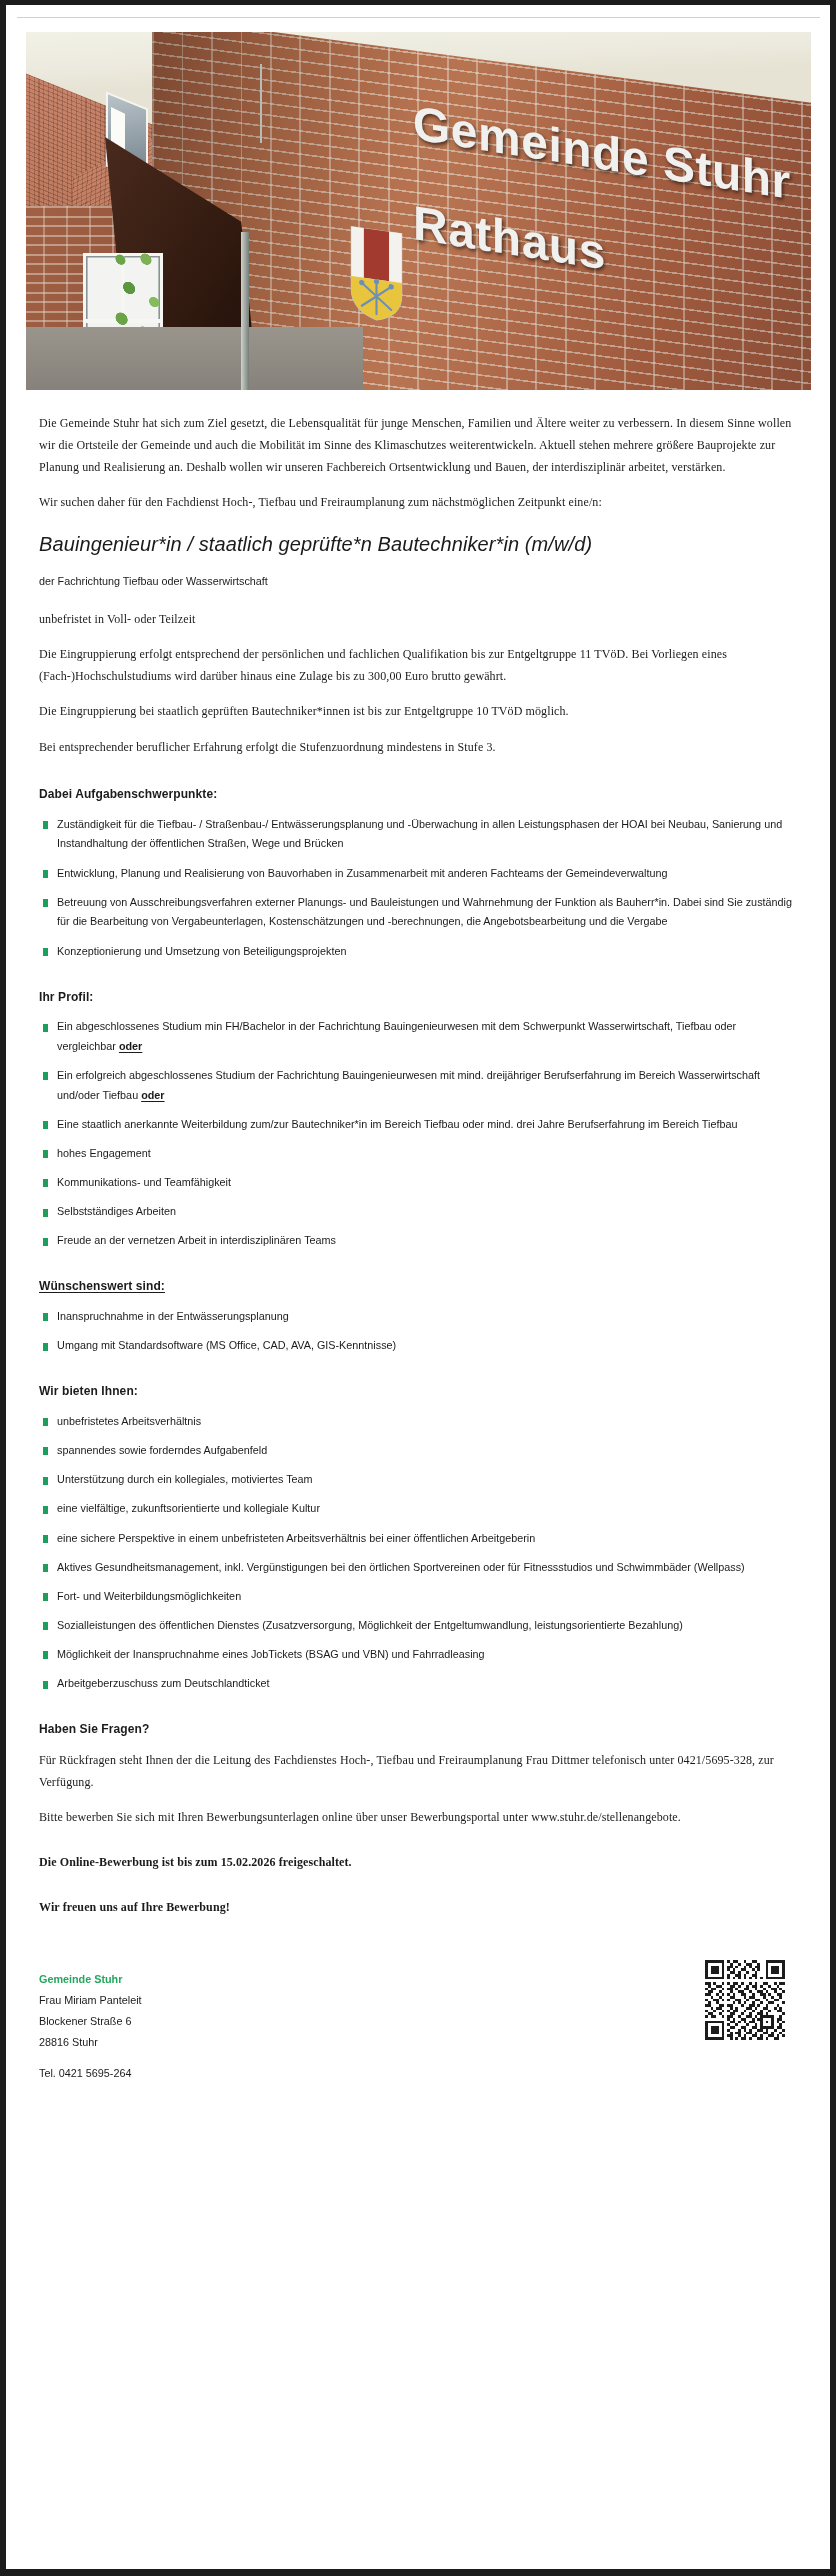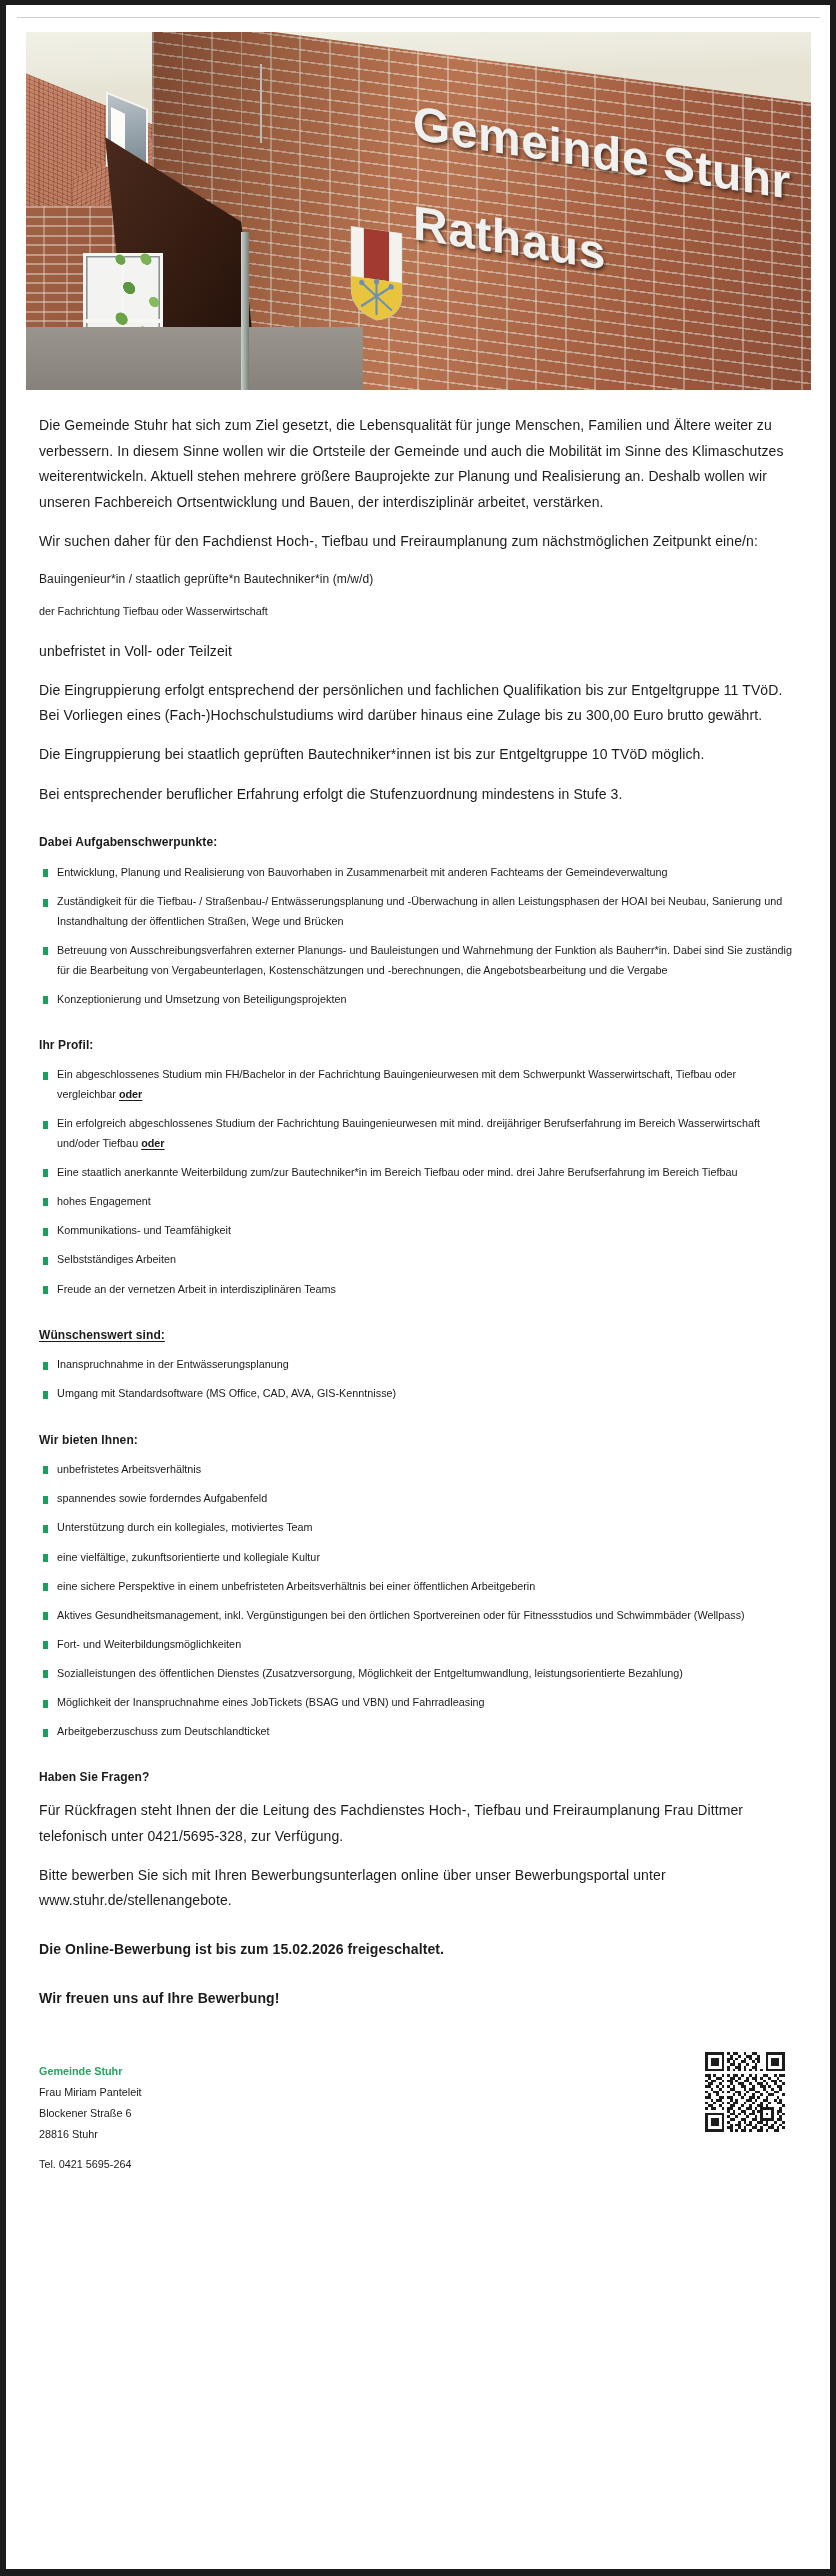--- a/index.html
+++ b/index.html
@@ -180,31 +180,33 @@
     position:absolute; left:234px; top:32px; width:2.6px; height:79px;
     background:#b7bcb6;
   }
 
   
   .content {
     padding: 23px 33px 0 33px;
     color: #1b1b1b;
   }
   p.para {
-    font-size: 14px;
+    font-size: 12px;
     line-height: 1.82;
     margin: 0 0 13.7px 0;
     letter-spacing: 0.1px;
+    font-family: Liberation Serif, serif;
   }
   .job-title {
-    font-size: 12px;
+    font-size: 20px;
     font-weight: 400;
     letter-spacing: 0.1px;
     margin: 18px 0 6px 0;
     line-height: 1.25;
+    font-style: italic;
   }
   .job-sub {
     font-size: 10.8px;
     margin: 16px 0 18px 0;
     line-height: 1.6;
   }
   .h2 {
     font-size: 12px;
     font-weight: 700;
     margin: 28.4px 0 13.7px 0;
@@ -322,22 +324,22 @@
     <h1 class="job-title">Bauingenieur*in / staatlich geprüfte*n Bautechniker*in (m/w/d)</h1>
     <p class="job-sub">der Fachrichtung Tiefbau oder Wasserwirtschaft</p>
     <p class="para">unbefristet in Voll- oder Teilzeit</p>
 
     <p class="para">Die Eingruppierung erfolgt entsprechend der persönlichen und fachlichen Qualifikation bis zur Entgeltgruppe 11 TVöD. Bei Vorliegen eines (Fach-)Hochschulstudiums wird darüber hinaus eine Zulage bis zu 300,00 Euro brutto gewährt.</p>
     <p class="para">Die Eingruppierung bei staatlich geprüften Bautechniker*innen ist bis zur Entgeltgruppe 10 TVöD möglich.</p>
     <p class="para">Bei entsprechender beruflicher Erfahrung erfolgt die Stufenzuordnung mindestens in Stufe 3.</p>
 
     <h2 class="h2">Dabei Aufgabenschwerpunkte:</h2>
     <ul class="bullets" id="tasks-list">
+        <li>Zuständigkeit für die Tiefbau- / Straßenbau-/ Entwässerungsplanung und -Überwachung in allen Leistungsphasen der HOAI bei Neubau, Sanierung und Instandhaltung der öffentlichen Straßen, Wege und Brücken</li>
         <li>Entwicklung, Planung und Realisierung von Bauvorhaben in Zusammenarbeit mit anderen Fachteams der Gemeindeverwaltung</li>
-        <li>Zuständigkeit für die Tiefbau- / Straßenbau-/ Entwässerungsplanung und -Überwachung in allen Leistungsphasen der HOAI bei Neubau, Sanierung und Instandhaltung der öffentlichen Straßen, Wege und Brücken</li>
         <li>Betreuung von Ausschreibungsverfahren externer Planungs- und Bauleistungen und Wahrnehmung der Funktion als Bauherr*in. Dabei sind Sie zuständig für die Bearbeitung von Vergabeunterlagen, Kostenschätzungen und -berechnungen, die Angebotsbearbeitung und die Vergabe</li>
         <li>Konzeptionierung und Umsetzung von Beteiligungsprojekten</li>
       </ul>
 
     <h2 class="h2">Ihr Profil:</h2>
     <ul class="bullets" id="profile-list">
         <li>Ein abgeschlossenes Studium min FH/Bachelor in der Fachrichtung Bauingenieurwesen mit dem Schwerpunkt Wasserwirtschaft, Tiefbau oder vergleichbar <b><u>oder</u></b></li>
         <li>Ein erfolgreich abgeschlossenes Studium der Fachrichtung Bauingenieurwesen mit mind. dreijähriger Berufserfahrung im Bereich Wasserwirtschaft und/oder Tiefbau <b><u>oder</u></b></li>
         <li>Eine staatlich anerkannte Weiterbildung zum/zur Bautechniker*in im Bereich Tiefbau oder mind. drei Jahre Berufserfahrung im Bereich Tiefbau</li>
         <li>hohes Engagement</li>

